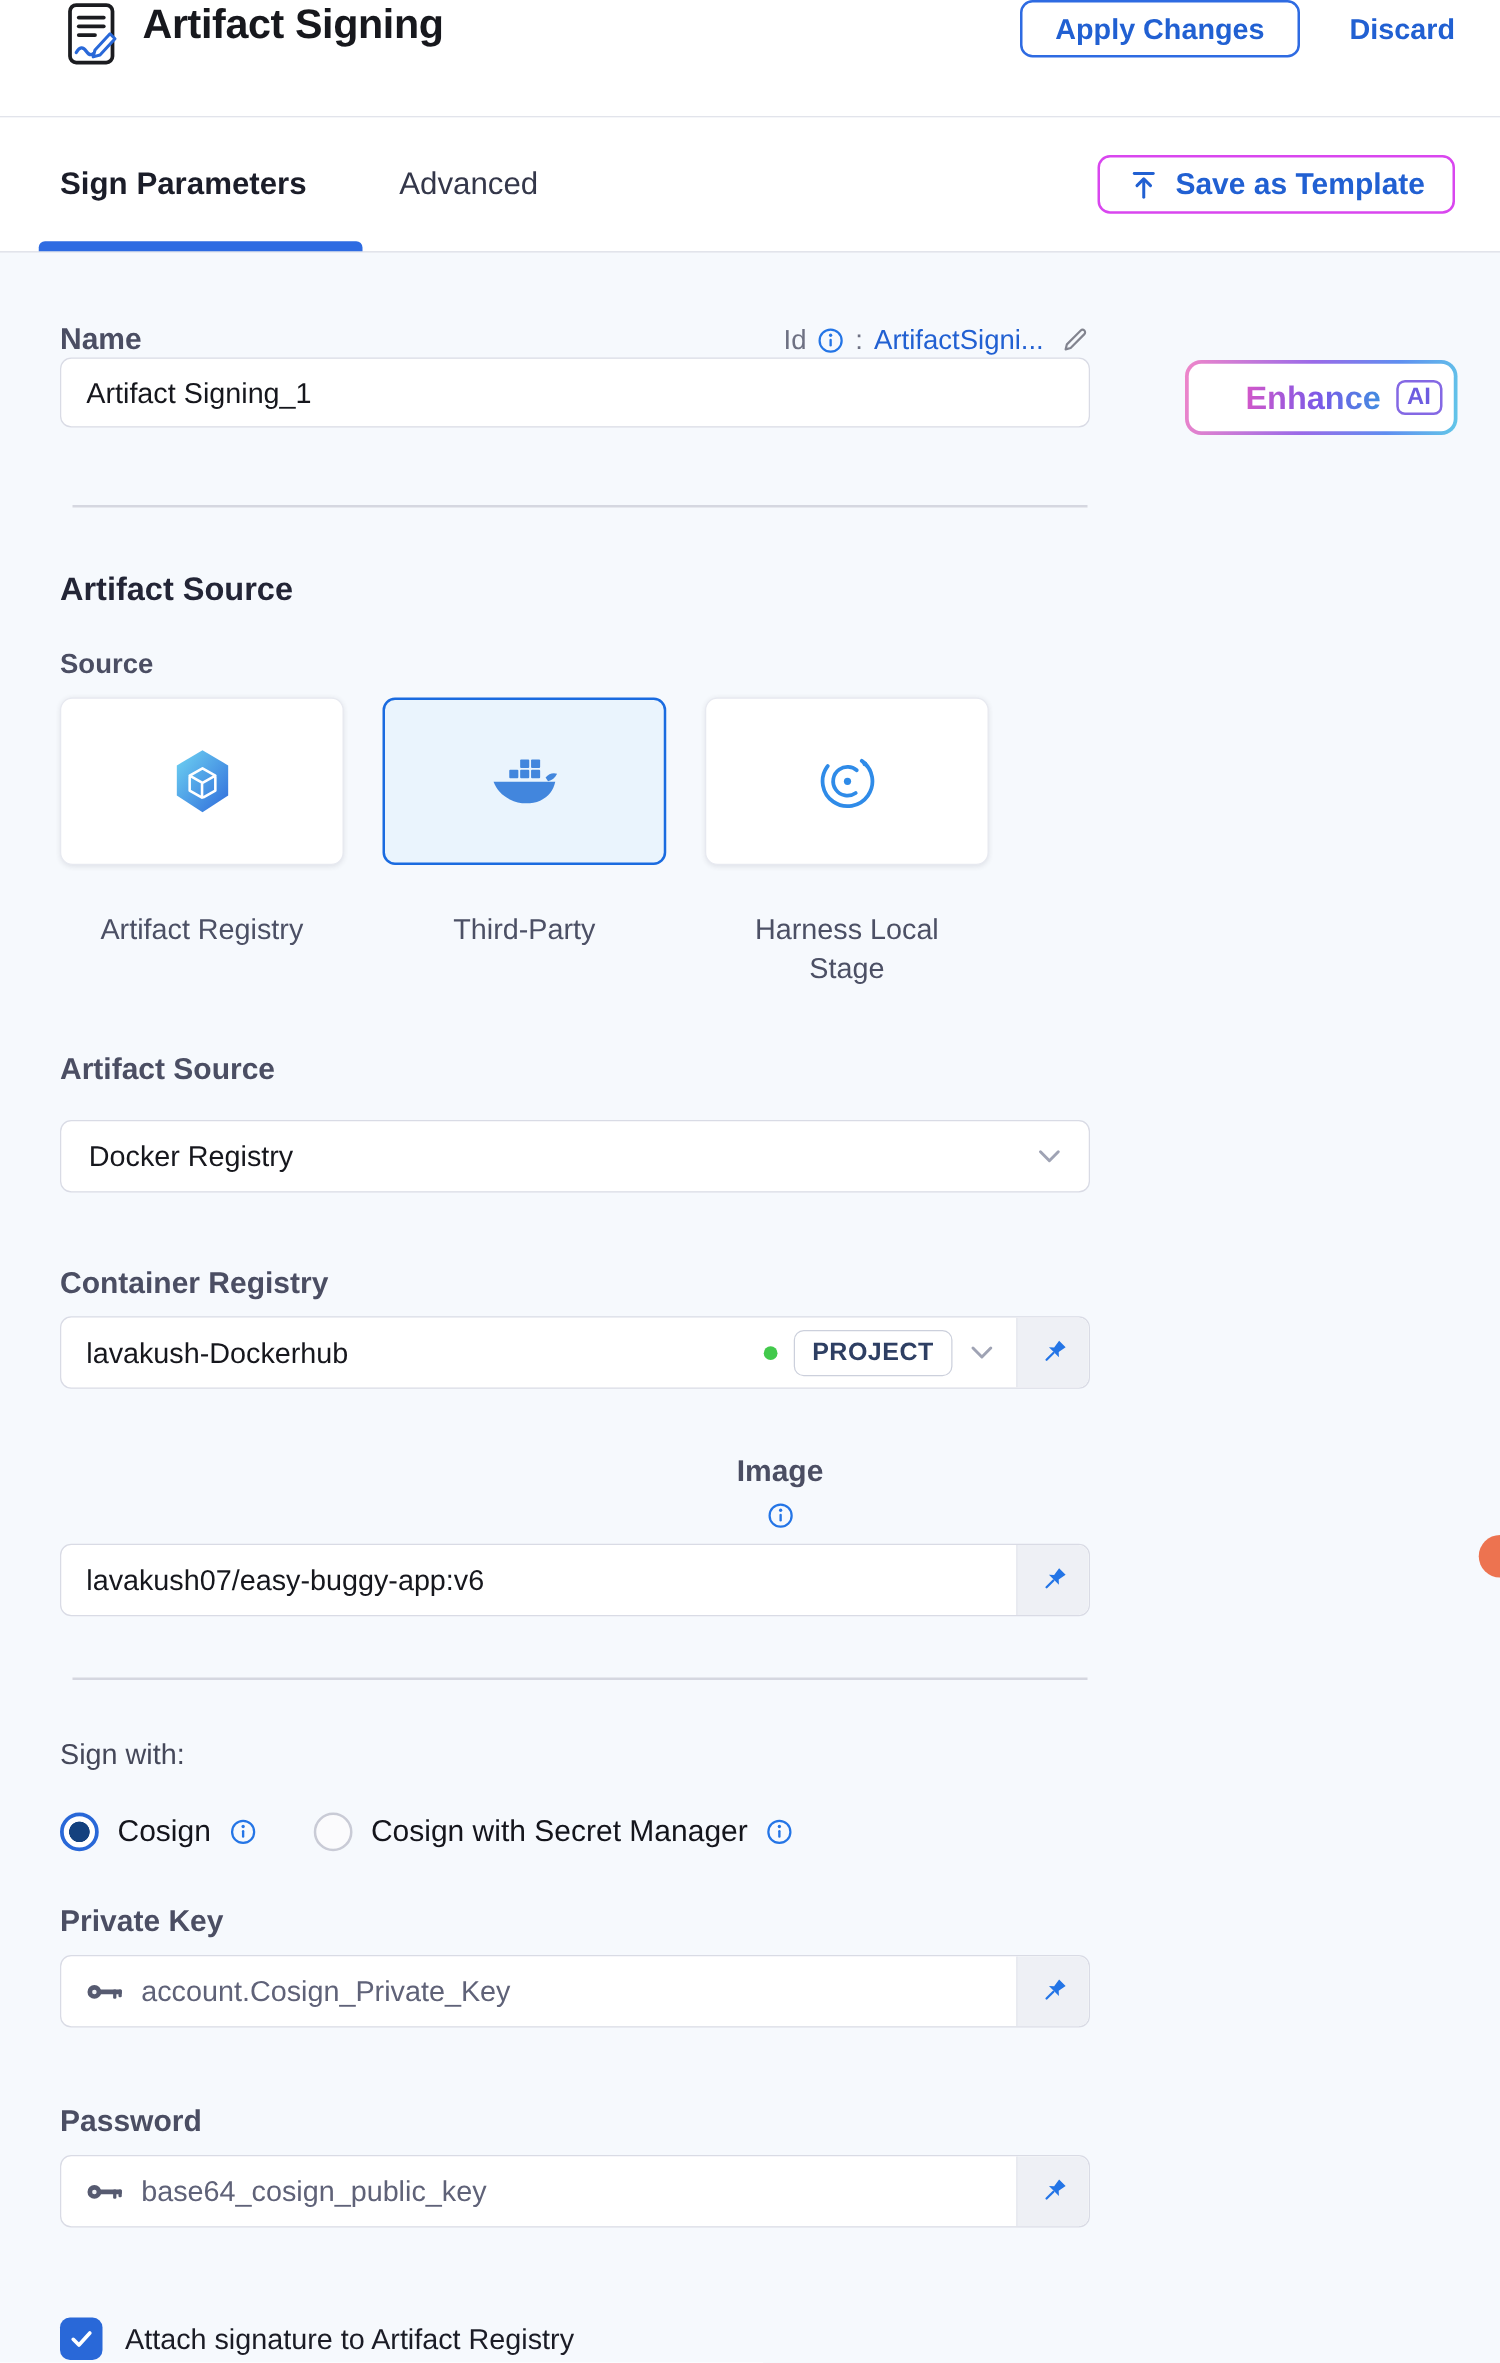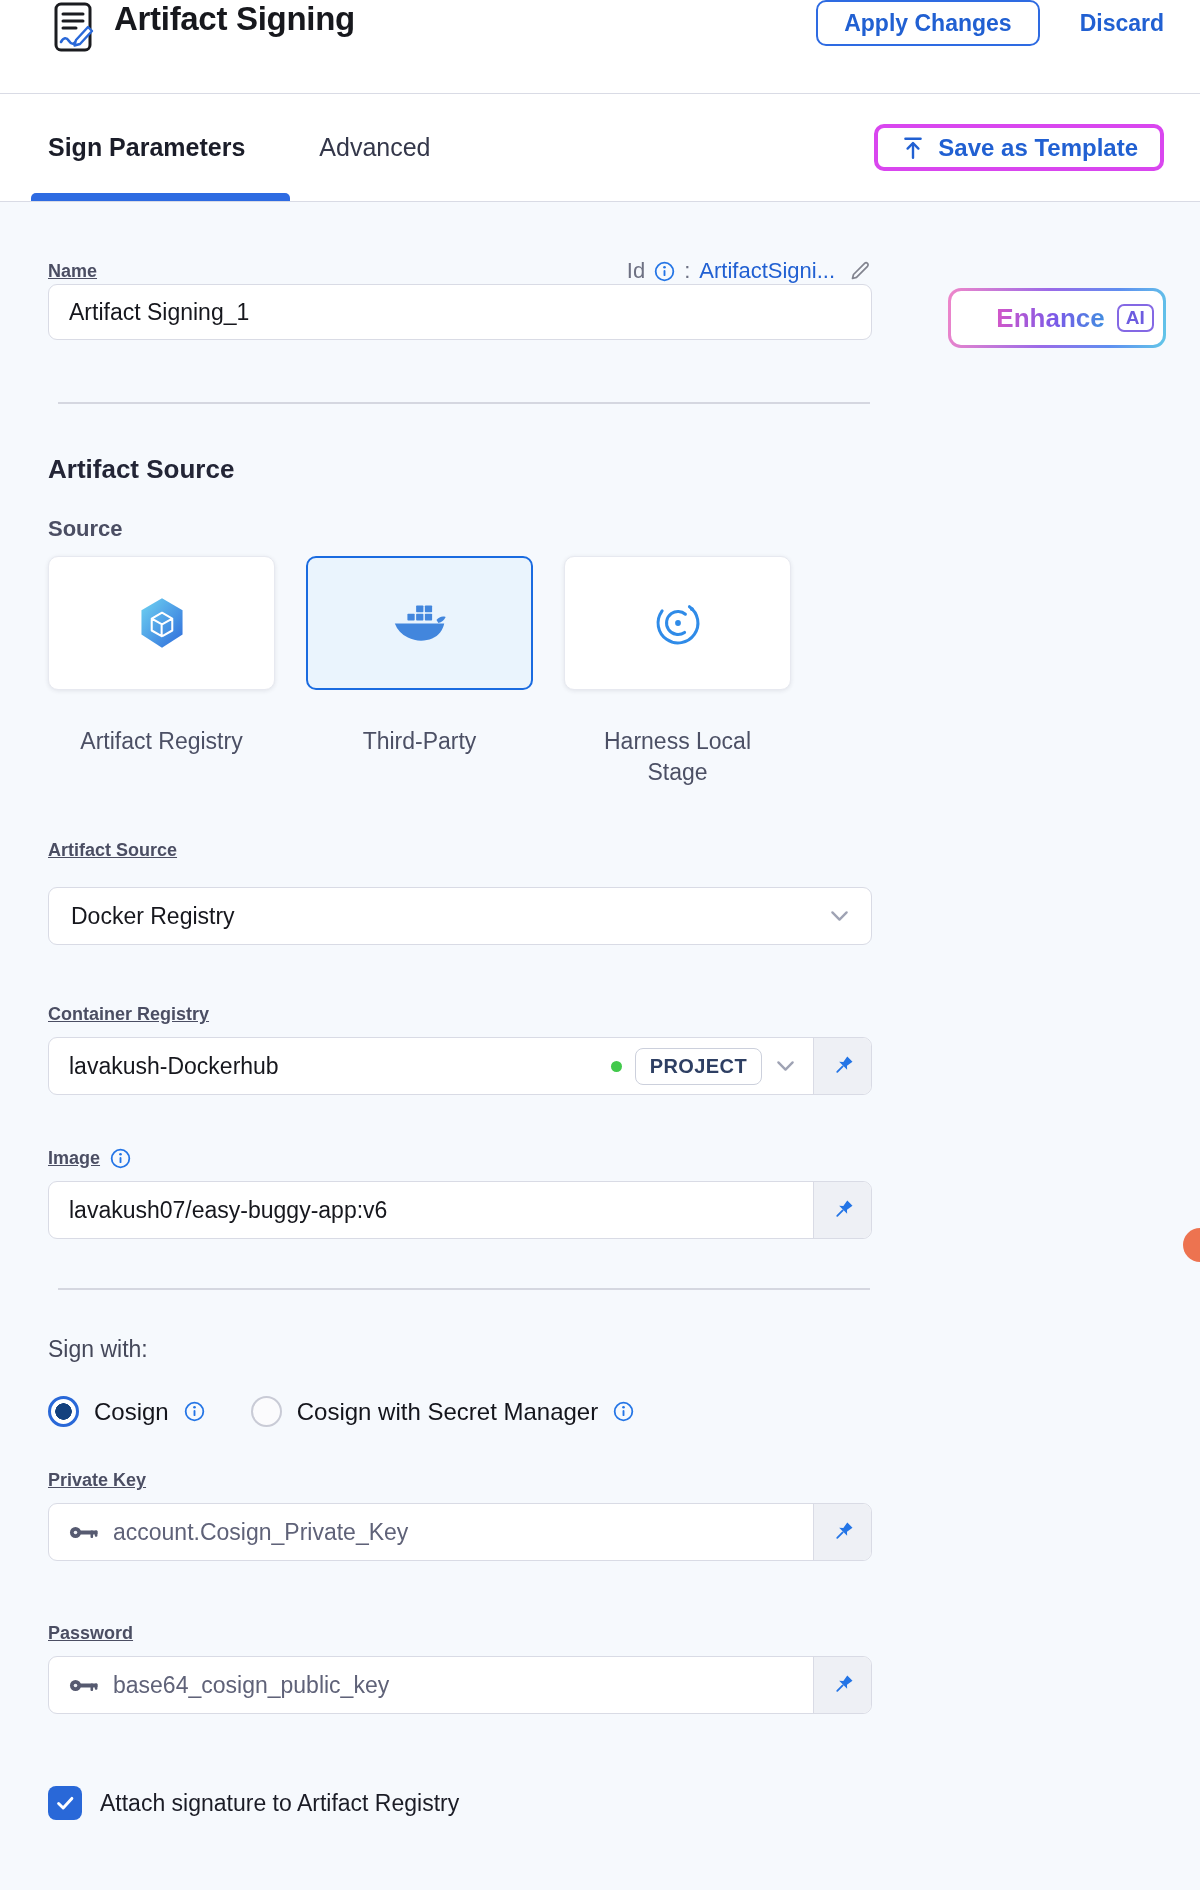--- a/index.html
+++ b/index.html
@@ -19,29 +19,29 @@
   .discard-btn { color: #2160d2; font-size: 23px; font-weight: 700; cursor: pointer; }
 
   
   .tabbar { position: relative; height: 108px; background: #fff; border-bottom: 1px solid #d9dbe5;
             display: flex; align-items: center; padding: 0 36px 0 48px; }
   .tab { font-size: 25px; cursor: pointer; }
   .tab.active { font-weight: 700; color: #1b1d29; }
   .tab.inactive { font-weight: 400; color: #34374a; margin-left: 74px; }
   .tab-underline { position: absolute; left: 31px; bottom: 0; width: 259px; height: 8px;
                    background: #2e6be2; border-radius: 5px 5px 0 0; }
-  .save-template-btn { margin-left: auto; border: 4px solid #d946ef; border-radius: 10px; background: #fff;
+  .save-template-btn { margin-left: auto; border: 2px solid #d946ef; border-radius: 10px; background: #fff;
                        color: #2160d2; font-size: 24px; font-weight: 700; height: 47px; padding: 0 22px;
                        display: flex; align-items: center; gap: 12px; cursor: pointer; font-family: inherit; }
 
   
   .content { position: relative; padding: 0 0 0 48px; height: 1688px; }
 
-  .field-label { font-size: 18px; font-weight: 600; color: #4b4e63; text-decoration: underline; }
-  .label-row { display: flex; align-items: center; gap: 10px; }
+  .field-label { font-size: 24px; font-weight: 600; color: #4b4e63; }
+  .label-row { display: flex; align-items: center; gap: 10px; flex-direction: column; }
 
   .name-row { width: 824px; margin-top: 56px; display: flex; align-items: center; justify-content: space-between; }
   .id-row { display: flex; align-items: center; gap: 9px; font-size: 22px; color: #6e7183; }
   .id-value { color: #2160d2; }
   .edit-icon { margin-left: 4px; display: flex; }
 
   .enhance-btn { position: absolute; top: 30px; right: 34px; width: 218px; height: 60px;
                  border-radius: 13px; padding: 3px; cursor: pointer;
                  background: linear-gradient(100deg, #ef86c9 0%, #9a6ae8 45%, #5f8ef0 75%, #62c7e8 100%); }
   .enhance-inner { background: #fff; border-radius: 10px; width: 100%; height: 100%;

